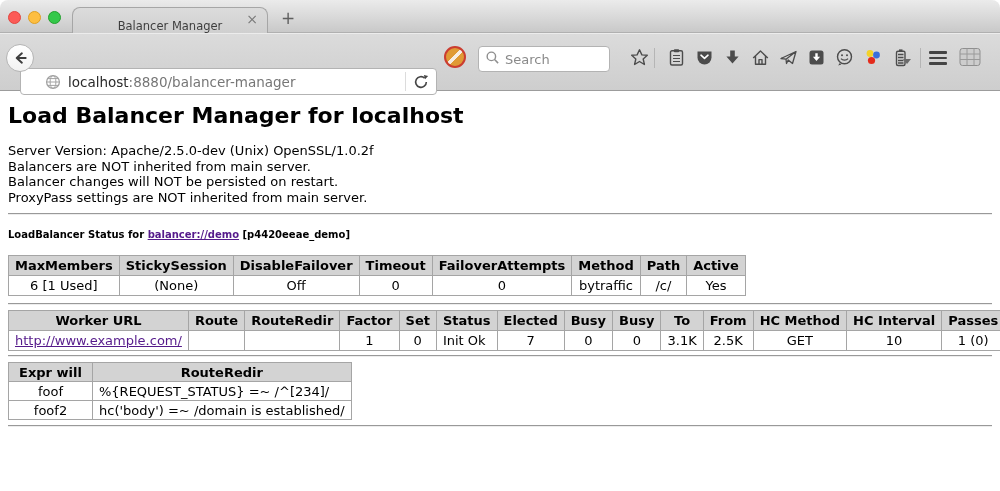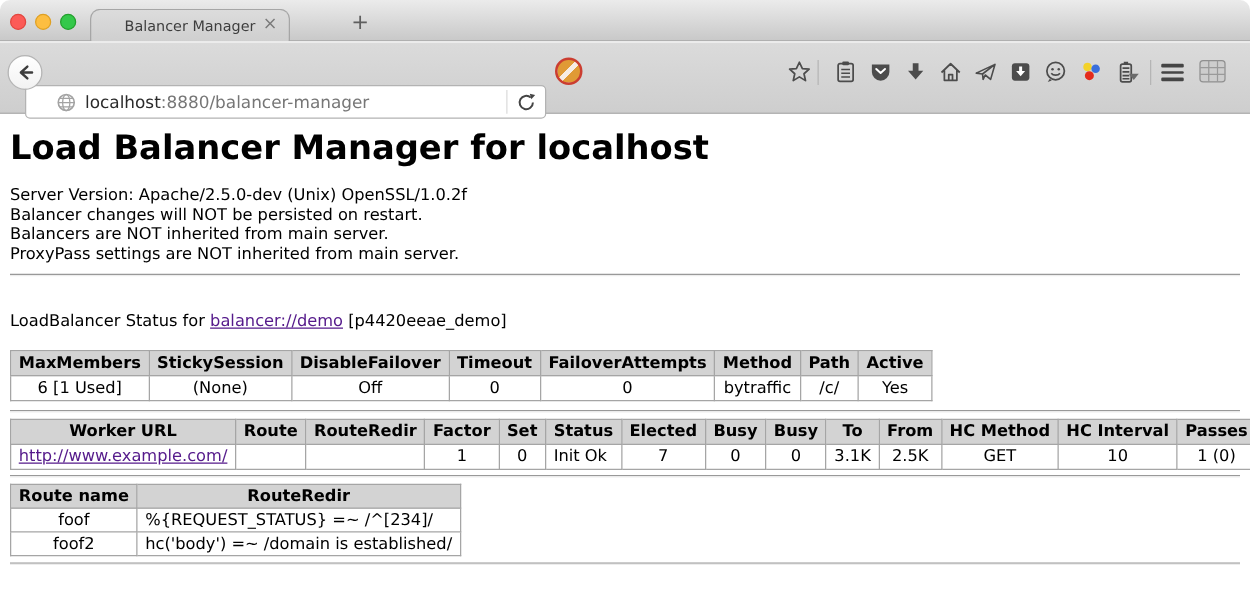--- a/index.html
+++ b/index.html
@@ -7,23 +7,23 @@
   body { font-family:"DejaVu Sans", sans-serif; }
   .window { position:relative; width:1000px; height:491px; background:#fff; overflow:hidden; border-radius:8px 8px 0 0; }
 
   
   .titlebar { position:relative; height:33px; background:linear-gradient(#ebebeb,#c9c9c9); border-bottom:1px solid #b0b0b0; }
   .traffic-lights { position:absolute; left:8px; top:11px; display:flex; gap:7px; }
   .tl { width:13px; height:13px; border-radius:50%; display:inline-block; }
   .tl.red    { background:#fc5b57; border:1px solid #e2463f; }
   .tl.yellow { background:#fdbe41; border:1px solid #dfa023; }
   .tl.green  { background:#34c84a; border:1px solid #23a02d; }
-  .tab { position:absolute; left:72px; top:7px; width:160px; height:26px; background:linear-gradient(#dcdcdc,#cfcfcf);
+  .tab { position:absolute; left:72px; top:7px; width:196px; height:26px; background:linear-gradient(#dcdcdc,#cfcfcf);
          border:1px solid #a6a6a6; border-bottom:none; border-radius:8px 8px 0 0;
-         display:flex; align-items:center; justify-content:center; }
+         display:flex; align-items:flex-end; justify-content:center; }
   .tab-title { font-size:11.5px; color:#3e3e3e; }
   .tab-close { position:absolute; right:9px; top:3px; color:#7a7a7a; font-size:14px; cursor:default; }
   .new-tab { position:absolute; left:281px; top:8px; font-size:17px; color:#5f5f5f; }
 
   
   .toolbar { position:relative; height:58px; background:linear-gradient(#dbdbdb,#cecece); border-top:1px solid #ececec; border-bottom:1px solid #9c9c9c; }
   .back-btn { position:absolute; left:6px; top:10px; width:28px; height:28px; border-radius:50%;
               background:linear-gradient(#fff,#f2f2f2); border:1px solid #b5b5b5; z-index:2;
               display:flex; align-items:center; justify-content:center; }
   .urlbar { position:absolute; left:20px; top:11px; width:417px; height:27px; background:#fff; border:1px solid #b3b3b3;
@@ -45,28 +45,28 @@
   .icon-slot { width:19px; height:19px; display:flex; align-items:center; justify-content:center; }
   .tsep { position:absolute; top:14px; width:1px; height:20px; background:#b5b5b5; }
   .caret-down { position:absolute; left:903px; top:25px; width:0; height:0;
                 border-left:4px solid transparent; border-right:4px solid transparent; border-top:5px solid #6b6b6b; }
   .hamburger { position:absolute; left:929px; top:17px; }
   .hamburger div { width:18px; height:2.6px; background:#454545; margin-bottom:3px; border-radius:1px; }
   .grid-btn { position:absolute; left:959px; top:13px; }
 
   
   .content { height:400px; padding:0 8px; overflow:hidden; color:#000; }
-  h1 { font-size:27px; margin:12px 0 0 0; font-weight:bold; }
+  h1 { font-size:22px; margin:12px 0 0 0; font-weight:bold; }
   .server-info { margin-top:15px; font-size:13px; line-height:15.6px; }
   hr { border:0; border-top:1px solid #999; border-bottom:1px solid #ededed; height:0; }
   .hr1 { margin:8px 0 0; }
   .hr2 { margin:7px 0 0; }
   .hr3 { margin:4px 0 0; }
   .hr4 { margin:5px 0 0; }
-  h3 { font-size:13px; margin:29px 0 0 0; font-weight:normal; }
+  h3 { font-size:10px; margin:14px 0 0 0; font-weight:bold; }
   a { color:#551a8b; }
   table { border-collapse:collapse; font-size:13px; margin-top:5px; }
   .t1 { margin-top:15px;padding-left:28px; }
   th, td { border:1px solid #a5a5a5; padding:2px 6px; text-align:center; white-space:nowrap; }
   th { background:#d3d3d3; font-weight:bold; }
   td.left, th.left { text-align:left; }
   .t3 td, .t3 th { padding:1.5px 6px; }
 </style>
 </head>
 <body>
@@ -108,20 +108,29 @@
           <path d="M15,9 a6,6 0 1 1 -1.9,-4.4" fill="none" stroke="#454545" stroke-width="1.8"></path>
           <polygon points="12.2,1.2 17,2.2 13.6,6" fill="#454545"></polygon>
         </svg>
       </span>
     </div>
 
     <div class="block-btn">
       <span class="block-circle"></span>
     </div>
 
+    <div class="searchbar">
+      <span>
+        <svg width="15" height="15" viewBox="0 0 16 16">
+          <circle cx="6.8" cy="6.8" r="4.5" fill="none" stroke="#8f8f8f" stroke-width="1.5"></circle>
+          <line x1="10.2" y1="10.2" x2="14" y2="14" stroke="#8f8f8f" stroke-width="1.6"></line>
+        </svg>
+      </span>
+      <span class="search-ph">Search</span>
+    </div>
 
     <div class="icon-row">
       <span class="icon-slot">
         <svg width="19" height="19" viewBox="0 0 19 19">
             <polygon points="9.5,1.8 11.9,6.9 17.3,7.3 13.2,11 14.4,16.5 9.5,13.5 4.6,16.5 5.8,11 1.7,7.3 7.1,6.9" fill="none" stroke="#4c4c4c" stroke-width="1.4" stroke-linejoin="round"></polygon>
           </svg>
       </span>
       <span class="icon-slot" style="margin-left:9px;">
         <svg width="19" height="19" viewBox="0 0 19 19">
             <rect x="3.5" y="2.8" width="12" height="14.2" rx="1.5" fill="none" stroke="#4c4c4c" stroke-width="1.4"></rect>
@@ -194,22 +203,22 @@
           <path d="M1,7 h20 M1,12.5 h20 M8,1.5 v17 M15,1.5 v17" stroke="#9a9a9a" stroke-width="1" fill="none"></path>
         </svg>
     </div>
   </div>
 
   <div class="content">
     <h1>Load Balancer Manager for localhost</h1>
 
     <div class="server-info">
       <div>Server Version: Apache/2.5.0-dev (Unix) OpenSSL/1.0.2f</div>
+      <div>Balancers are NOT inherited from main server.</div>
       <div>Balancer changes will NOT be persisted on restart.</div>
-      <div>Balancers are NOT inherited from main server.</div>
       <div>ProxyPass settings are NOT inherited from main server.</div>
     </div>
 
     <hr class="hr1">
 
     <h3><span>LoadBalancer Status for </span><a href="#">balancer://demo</a><span> [p4420eeae_demo]</span></h3>
 
     <table class="t1">
       <tbody>
           <tr>
@@ -274,21 +283,21 @@
 
       </tr>
     </tbody>
       </table>
 
     <hr class="hr3">
 
     <table class="t3">
       <tbody>
       <tr>
-        <th style="width:84px">Route name</th>
+        <th style="width:84px">Expr will</th>
         <th style="width:229px">RouteRedir</th>
       </tr>
       <tr>
         <td>foof</td>
         <td class="left">%{REQUEST_STATUS} =~ /^[234]/</td>
       </tr>
       <tr>
         <td>foof2</td>
         <td class="left">hc('body') =~ /domain is established/</td>
       </tr>

